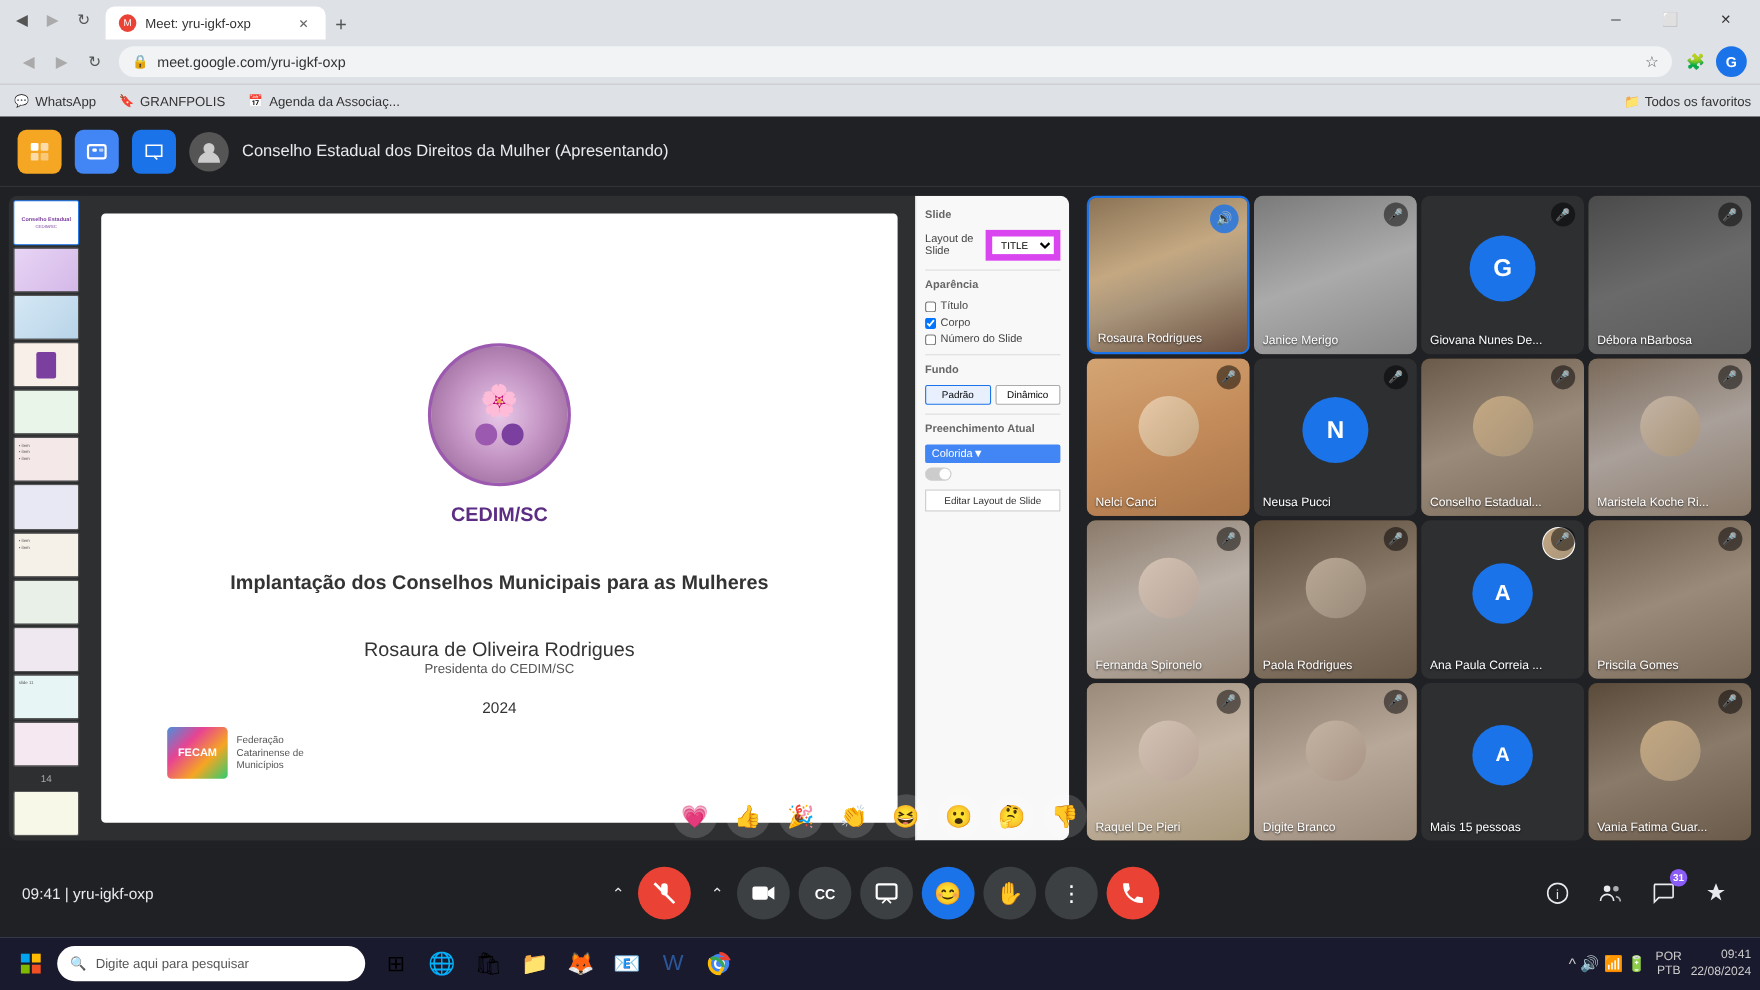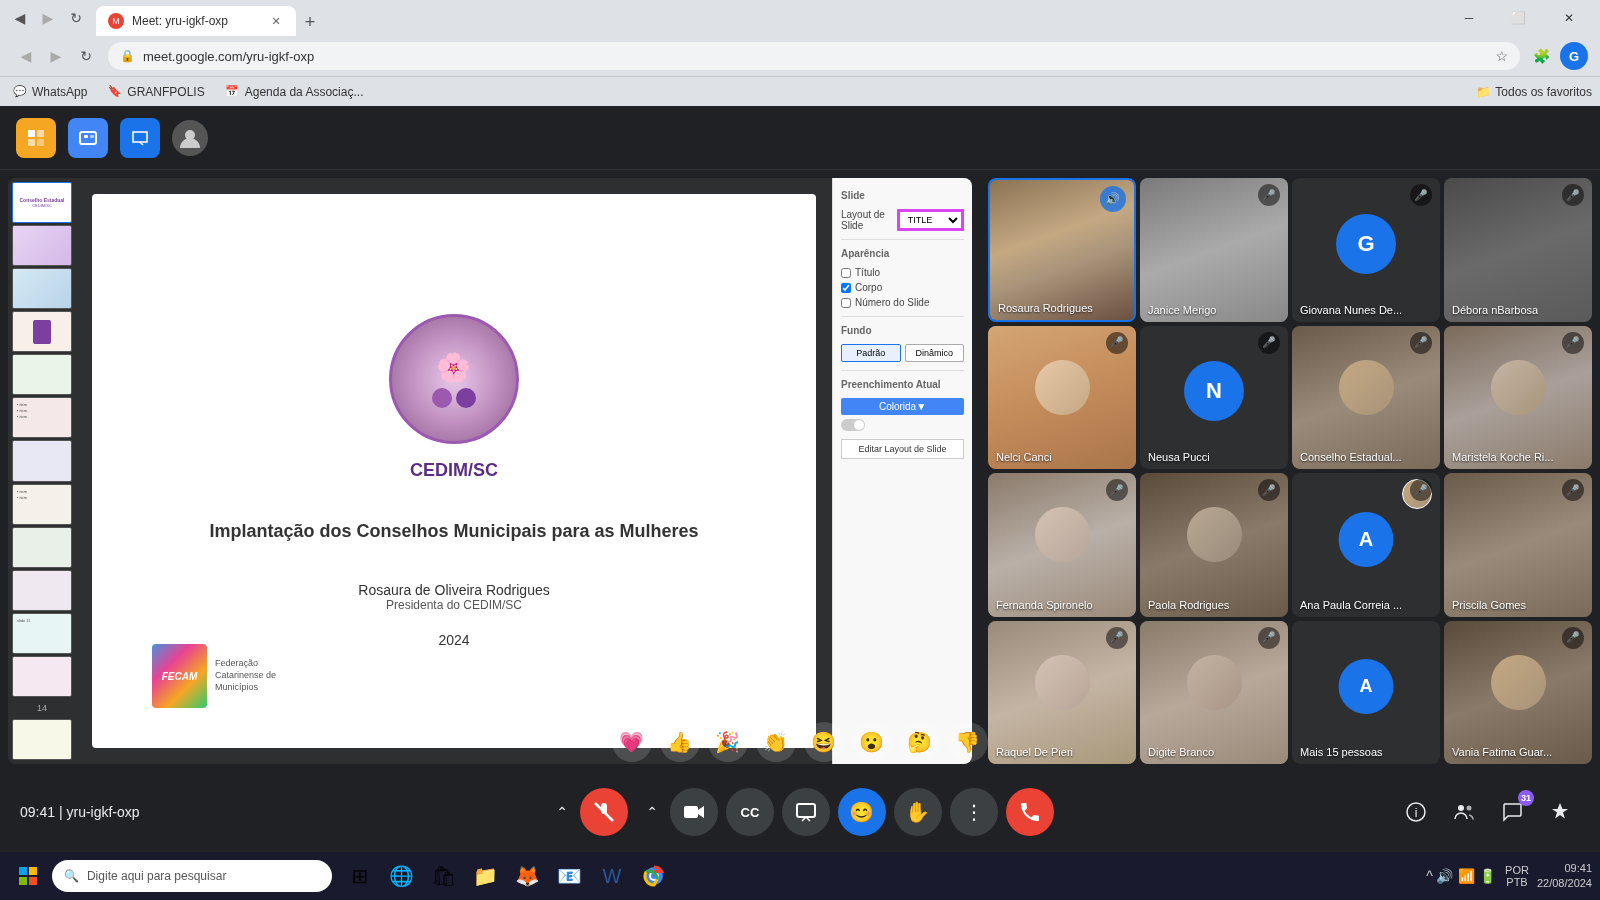--- a/index.html
+++ b/index.html
@@ -61,31 +61,31 @@
     .slide-thumb { width: 60px; height: 45px; background: #fff; border-radius: 2px; overflow: hidden; display: flex; align-items: center; justify-content: center; cursor: pointer; border: 1px solid #555; position: relative; }
     .slide-thumb.active { border-color: #1a73e8; }
 
     
     .slide-main { flex: 1; display: flex; align-items: center; justify-content: center; padding: 16px; position: relative; }
     .slide-content { background: white; width: 100%; height: 100%; border-radius: 4px; display: flex; flex-direction: column; align-items: center; justify-content: center; padding: 40px; position: relative; }
     .slide-title { font-size: 28px; font-weight: 600; color: #5c2d82; text-align: center; margin-bottom: 24px; }
     .slide-logo-area { display: flex; align-items: center; justify-content: center; margin: 20px 0; }
     .slide-logo-text { font-size: 18px; font-weight: bold; color: #5c2d82; margin-top: 8px; text-align: center; }
     .slide-subtitle { font-size: 18px; font-weight: bold; color: #333; text-align: center; margin: 20px 0 40px; }
-    .slide-author { font-size: 14px; color: #333; }
+    .slide-author { font-size: 18px; color: #333; }
     .slide-role { font-size: 12px; color: #555; text-align: center; }
     .slide-year { font-size: 14px; color: #333; margin-top: 20px; }
     .slide-fecam { position: absolute; bottom: 40px; left: 60px; display: flex; align-items: center; gap: 8px; }
 
     
     .slide-panel { width: 140px; background: #f8f8f8; border-left: 1px solid #ddd; padding: 12px 8px; overflow-y: auto; }
     .panel-section-title { font-size: 10px; color: #666; margin-bottom: 8px; font-weight: bold; }
     .panel-row { display: flex; align-items: center; justify-content: space-between; margin-bottom: 6px; }
     .panel-label { font-size: 10px; color: #444; }
-    .panel-dropdown { font-size: 9px; background: #fff; border: 3px solid #d946ef; padding: 2px 4px; width: 80px; cursor: pointer; }
+    .panel-dropdown { font-size: 9px; background: #fff; border: 6px solid #d946ef; padding: 2px 4px; width: 80px; cursor: pointer; }
     .panel-checkbox-row { display: flex; align-items: center; gap: 4px; margin-bottom: 4px; }
     .panel-checkbox { width: 10px; height: 10px; }
     .panel-cb-label { font-size: 10px; color: #444; }
     .panel-divider { border: none; border-top: 1px solid #ddd; margin: 8px 0; }
     .panel-bg-btns { display: flex; gap: 4px; }
     .panel-bg-btn { flex: 1; padding: 3px; font-size: 9px; background: #fff; border: 1px solid #aaa; cursor: pointer; text-align: center; border-radius: 2px; }
     .panel-bg-btn.active { background: #e8f0fe; border-color: #1a73e8; }
     .panel-color-toggle { display: flex; align-items: center; gap: 4px; margin-top: 4px; }
     .panel-toggle-track { width: 24px; height: 12px; background: #ccc; border-radius: 6px; position: relative; cursor: pointer; }
     .panel-toggle-knob { width: 10px; height: 10px; background: white; border-radius: 50%; position: absolute; top: 1px; right: 1px; }
@@ -213,20 +213,21 @@
             <path d="M4 5h14v10H4z" fill="none" stroke="white" stroke-width="1.5"></path>
             <path d="M11 15l3 3" stroke="white" stroke-width="1.5"></path>
           </svg>
       </div>
       <div class="meet-presenting-icon">
         <svg width="28" height="28" viewBox="0 0 28 28">
             <circle cx="14" cy="11" r="5" fill="#ccc"></circle>
             <path d="M4 24c0-5.5 4.5-10 10-10s10 4.5 10 10" fill="#ccc"></path>
           </svg>
       </div>
+      <span class="meet-title">Conselho Estadual dos Direitos da Mulher (Apresentando)</span>
     </div>
 
     <div class="meet-main">
 
       <div class="presentation-area">
 
         <div class="slide-thumbnails">
           <div class="slide-thumb active" style="background:#fff;">
             <div style="font-size:7px;padding:2px;text-align:center;width:100%">
               <div style="font-size:5px;color:#7b3fa0;font-weight:bold;line-height:1.2">Conselho Estadual</div>
@@ -292,21 +293,21 @@
                   </div>
                 </div>
                 <div class="slide-logo-text">CEDIM/SC</div>
               </div>
             </div>
             <div class="slide-subtitle">Implantação dos Conselhos Municipais para as Mulheres</div>
             <div class="slide-author">Rosaura de Oliveira Rodrigues</div>
             <div class="slide-role">Presidenta do CEDIM/SC</div>
             <div class="slide-year">2024</div>
             <div class="slide-fecam">
-              <div style="width:55px;height:64px;background:linear-gradient(135deg,#4a90d9 0%,#e84393 33%,#f5a623 66%,#2ecc71 100%);border-radius:4px;display:flex;align-items:center;justify-content:center;font-style:italic;">
+              <div style="width:55px;height:47px;background:linear-gradient(135deg,#4a90d9 0%,#e84393 33%,#f5a623 66%,#2ecc71 100%);border-radius:4px;display:flex;align-items:center;justify-content:center;">
                 <span style="color:white;font-size:10px;font-weight:bold">FECAM</span>
               </div>
               <div style="font-size:9px;color:#555;max-width:80px;line-height:1.3">Federação Catarinense de Municípios</div>
             </div>
           </div>
         </div>
 
         <div class="slide-panel">
           <div class="panel-section-title">Slide</div>
           <div class="panel-row">
@@ -330,21 +331,21 @@
             <span class="panel-cb-label">Número do Slide</span>
           </div>
           <hr class="panel-divider">
           <div class="panel-section-title">Fundo</div>
           <div class="panel-bg-btns">
             <div class="panel-bg-btn active">Padrão</div>
             <div class="panel-bg-btn">Dinâmico</div>
           </div>
           <hr class="panel-divider">
           <div class="panel-section-title">Preenchimento Atual</div>
-          <div style="background:#4285f4;color:white;padding:3px 6px;font-size:10px;display:flex;align-items:center;justify-content:center;cursor:pointer;border-radius:2px;">
+          <div style="background:#4285f4;color:white;padding:3px 6px;font-size:10px;display:flex;align-items:center;justify-content:flex-start;cursor:pointer;border-radius:2px;">
             <span>Colorida</span>
             <span>▼</span>
           </div>
           <div class="panel-color-toggle">
             <div class="panel-toggle-track">
               <div class="panel-toggle-knob"></div>
             </div>
             <span style="font-size:9px;color:#555;"></span>
           </div>
           <div class="panel-edit-btn">Editar Layout de Slide</div>

